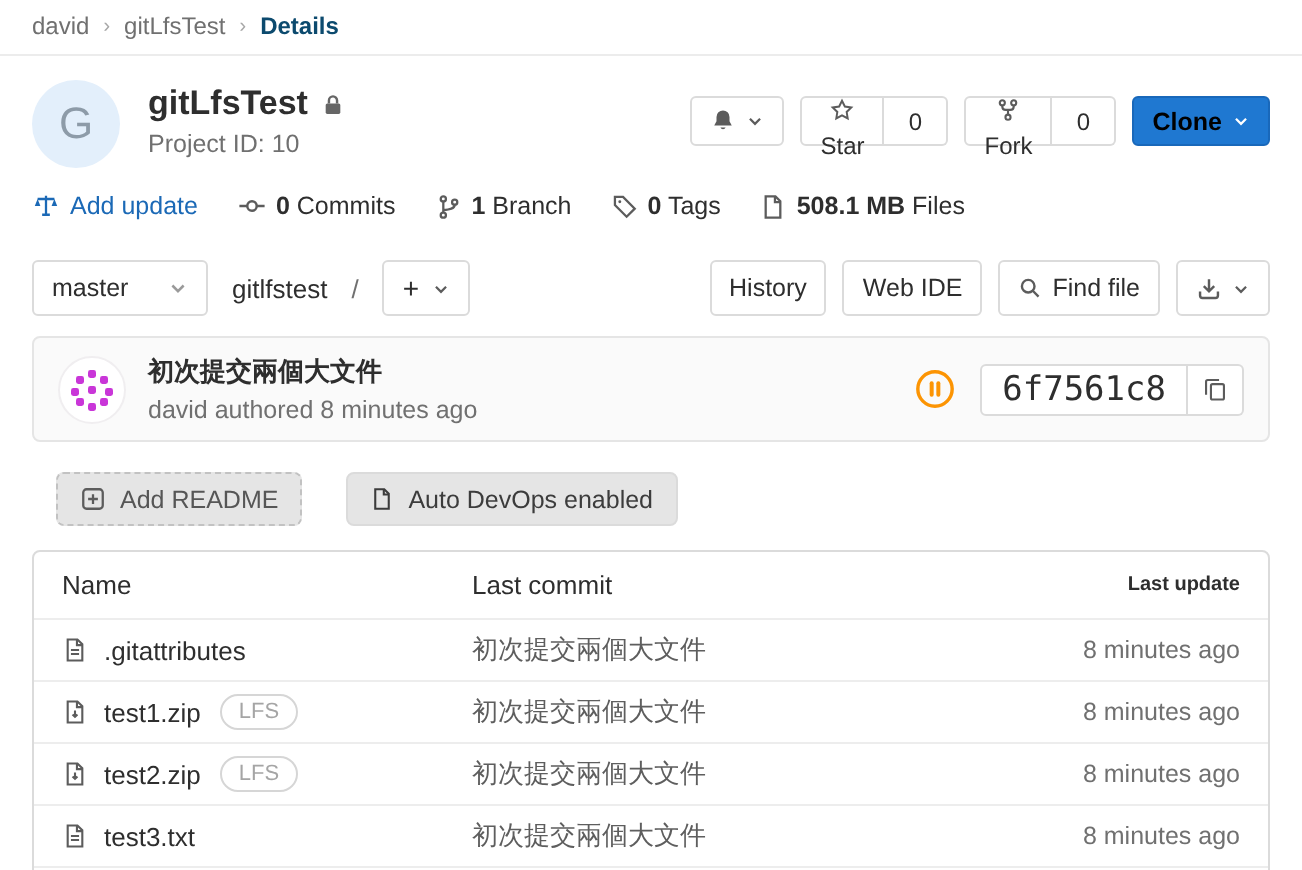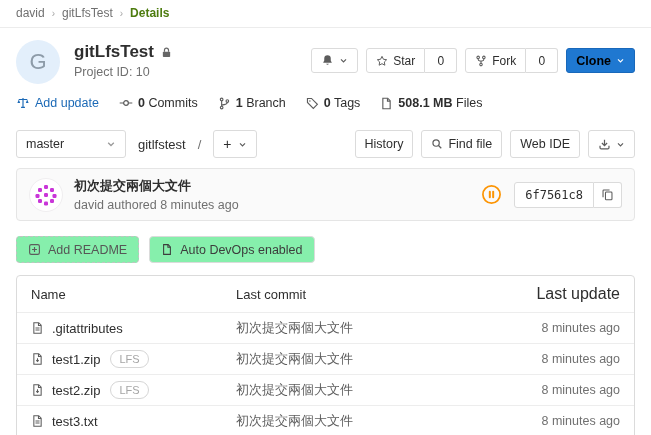--- a/index.html
+++ b/index.html
@@ -8,77 +8,77 @@
     width:651px; height:435px; overflow:hidden;
     background:#fff; color:#2e2e2e;
     font-family:"Liberation Sans", sans-serif; font-size:13px;
   }
   svg { display:block; flex:none; }
 
   
   .breadcrumbs { display:flex; align-items:center; gap:7px; padding:6px 16px 7px; font-size:12px; color:#707070; border-bottom:1px solid #ececec; }
   .crumb { cursor:pointer; }
   .crumb-sep { color:#a7a7a7; font-size:10px; }
-  .crumb.current { color:#4d7c0f; font-weight:700; }
+  .crumb.current { color:#0c4a6e; font-weight:700; }
 
   
   .header { display:flex; align-items:flex-start; padding:12px 16px 4px; }
   .avatar { width:44px; height:44px; border-radius:50%; background:#e3effb; color:#8d9ba8; display:flex; align-items:center; justify-content:center; font-size:22px; }
   .title-block { margin-left:14px; }
   .title-row { display:flex; align-items:center; gap:6px; font-size:17px; font-weight:700; margin-top:2px; }
   .pid { color:#707070; font-size:12.5px; margin-top:3px; }
   .header-actions { margin-left:auto; display:flex; align-items:center; gap:8px; margin-top:8px; }
 
   .btn { display:inline-flex; align-items:center; gap:5px; border:1px solid #dbdbdb; background:#fff; border-radius:3px; font-size:12px; color:#2e2e2e; padding:0 9px; height:25px; cursor:pointer; white-space:nowrap; }
   .btn-group { display:inline-flex; }
-  .btn-group .btn:first-child { border-radius:3px 0 0 3px; }
+  .btn-group .btn:first-child { border-radius:3px 0 0 3px;flex-direction:column; }
   .btn-group .btn.count { border-radius:0 3px 3px 0; border-left:0; min-width:32px; justify-content:center; }
   .btn-primary { background:#1f78d1; border-color:#1968ba; color:#000000; font-weight:600; font-size:12.5px; }
 
   
   .stats { display:flex; align-items:center; gap:20px; padding:8px 16px 10px; font-size:12.5px; }
   .stat { display:flex; align-items:center; gap:5px; cursor:pointer; }
   .stat b { font-weight:700; }
   .link-blue { color:#1b69b6; }
 
   
   .controls { display:flex; align-items:center; gap:12px; padding:10px 16px 0; }
-  .branch-btn { width:110px; justify-content:space-between; height:28px; font-size:12.5px; }
+  .branch-btn { width:88px; justify-content:space-between; height:28px; font-size:12.5px; }
   .path-crumb { font-size:13px; cursor:pointer; }
   .slash { color:#707070; }
   .plus-btn { height:28px; gap:6px; font-size:14px; }
   .controls-right { margin-left:auto; display:flex; gap:8px; }
   .controls-right .btn { height:28px; font-size:12.5px; }
 
   
   .commit-box { margin:10px 16px 0; border:1px solid #e5e5e5; background:#fafafa; border-radius:4px; display:flex; align-items:center; padding:8px 12px; gap:11px; }
   .identicon { width:34px; height:34px; border-radius:50%; background:#fff; border:1px solid #f0eef0; display:flex; align-items:center; justify-content:center; }
   .commit-msg { font-weight:600; font-size:13px; cursor:pointer; }
   .commit-meta { color:#707070; font-size:12.5px; margin-top:3px; }
   .commit-right { margin-left:auto; display:flex; align-items:center; gap:12px; }
   .hash-group { display:inline-flex; }
-  .hash-box { display:inline-flex; align-items:center; background:#fff; border:1px solid #dbdbdb; border-radius:3px 0 0 3px; height:26px; padding:0 10px; font-family:"DejaVu Sans Mono", monospace; font-size:12px; }
+  .hash-box { display:inline-flex; align-items:center; background:#fff; border:1px solid #dbdbdb; border-radius:3px 0 0 3px; height:26px; padding:0 10px; font-family:"DejaVu Sans Mono", monospace; font-size:17px; }
   .copy-btn { border-radius:0 3px 3px 0; border-left:0; height:26px; justify-content:center; padding:0 7px; }
 
   
   .suggest-row { display:flex; gap:10px; padding:15px 16px 0; }
-  .suggest { display:inline-flex; align-items:center; gap:7px; border-radius:4px; padding:0 11px; height:27px; font-size:12.5px; color:#565656; background:#86efac; cursor:pointer; white-space:nowrap; }
+  .suggest { display:inline-flex; align-items:center; gap:7px; border-radius:4px; padding:0 11px; height:27px; font-size:12.5px; color:#565656; background:#e5e5e5; cursor:pointer; white-space:nowrap;margin-left:12px; }
   .suggest.dashed { border:1px dashed #c2c2c2; }
   .suggest.solid  { border:1px solid #dbdbdb; color:#3c3c3c; }
 
   
   .tree-table { margin:12px 16px 0; border:1px solid #dbdbdb; border-radius:4px; overflow:hidden; background:#fff; }
   .tr { display:flex; align-items:center; padding:6px 14px; border-top:1px solid #ededed; font-size:13px; min-height:28px; }
   .tr.head { border-top:0; padding:9px 14px; }
   .col-name { flex:0 0 205px; display:flex; align-items:center; gap:8px; }
   .col-name .fname { cursor:pointer; }
   .col-commit { flex:1; color:#5e5e5e; cursor:pointer; }
   .tr.head .col-commit { color:#2e2e2e; cursor:default; }
   .col-update { flex:0 0 120px; text-align:right; color:#707070; font-size:12.5px; }
-  .tr.head .col-update { color:#2e2e2e; font-size:16px; }
+  .tr.head .col-update { color:#2e2e2e; font-size:10px;font-weight:bold; }
   .lfs-badge { border:1px solid #d6d6d6; color:#a5a5a5; border-radius:9px; padding:0 8px; font-size:11px; line-height:16px; margin-left:2px; }
 </style>
 </head>
 <body>
 
 <nav class="breadcrumbs">
   <span class="crumb">david</span>
   <span class="crumb-sep">›</span>
   <span class="crumb">gitLfsTest</span>
   <span class="crumb-sep">›</span>
@@ -216,30 +216,30 @@
       <svg width="9" height="9" viewBox="0 0 16 16" fill="none" stroke="#5c5c5c" stroke-width="2">
           <path d="M3.5 6l4.5 4.5L12.5 6"></path>
         </svg>
     </span>
   </button>
   <div class="controls-right">
     <button class="btn">
       <span>History</span>
     </button>
     <button class="btn">
+      <span>Web IDE</span>
+    </button>
+    <button class="btn">
       <span>
         <svg width="12" height="12" viewBox="0 0 16 16" fill="none" stroke="#5c5c5c" stroke-width="1.6">
             <circle cx="6.8" cy="6.8" r="4.2"></circle>
             <path d="M10 10l3.7 3.7"></path>
           </svg>
       </span>
       <span>Find file</span>
-    </button>
-    <button class="btn">
-      <span>Web IDE</span>
     </button>
     <button class="btn">
       <span>
         <svg width="13" height="13" viewBox="0 0 16 16" fill="none" stroke="#5c5c5c" stroke-width="1.5">
           <path d="M8 2v7M4.8 6.2 8 9.4l3.2-3.2"></path>
             <path d="M2.5 9.5v2.5a1.5 1.5 0 0 0 1.5 1.5h8a1.5 1.5 0 0 0 1.5-1.5V9.5"></path>
         </svg>
       </span>
       <span>
         <svg width="9" height="9" viewBox="0 0 16 16" fill="none" stroke="#5c5c5c" stroke-width="2">

